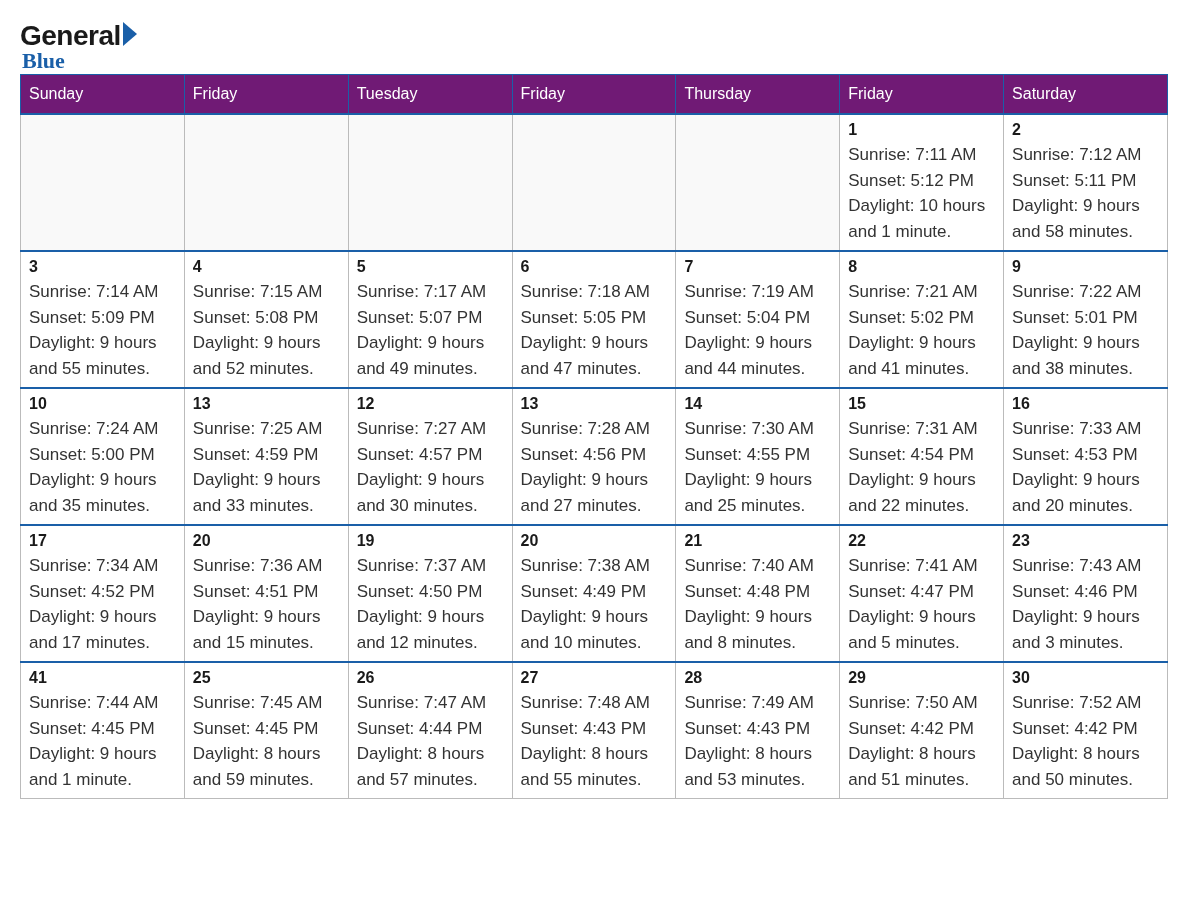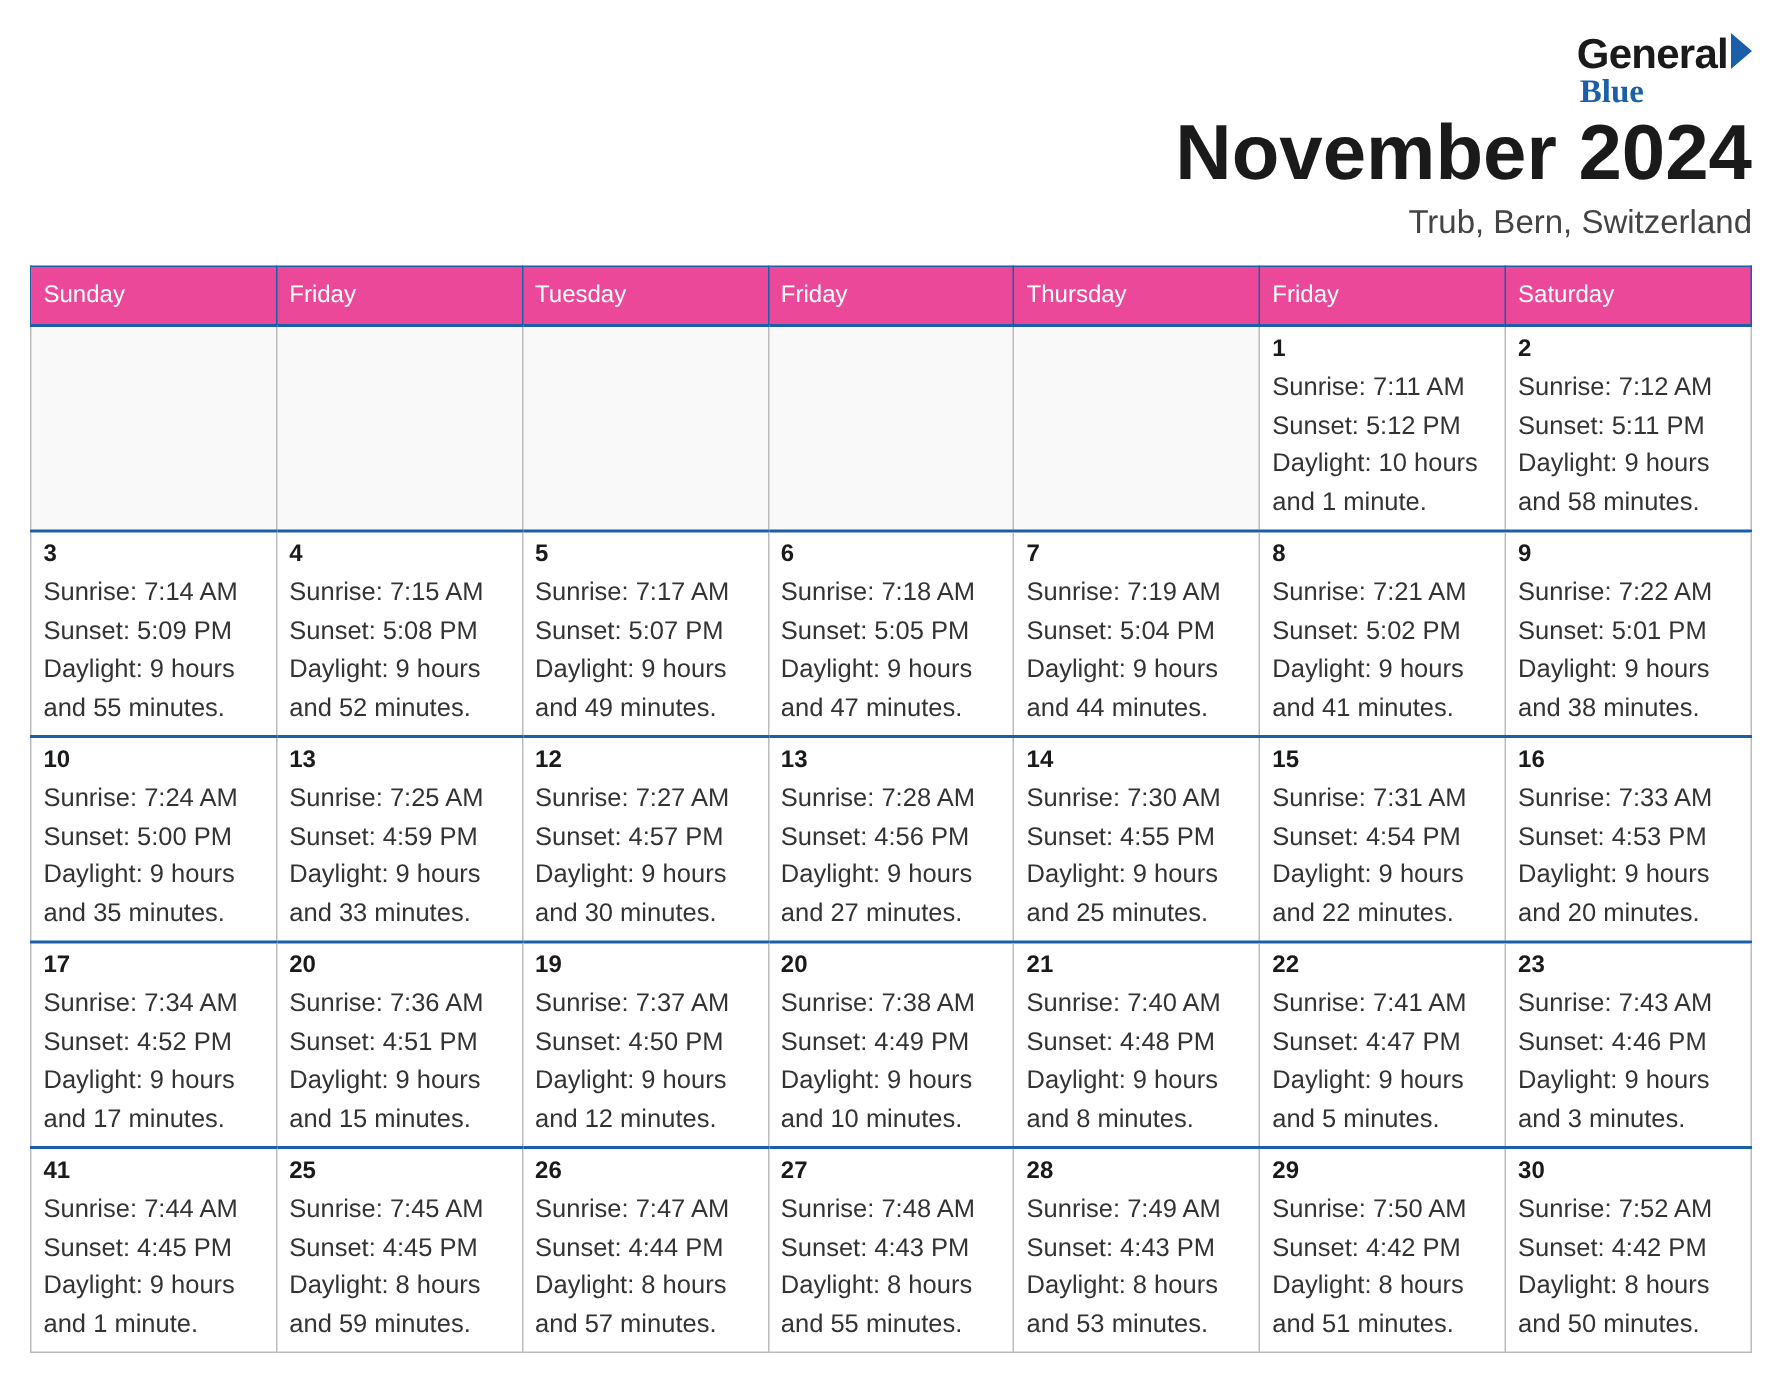--- a/index.html
+++ b/index.html
@@ -7,23 +7,21 @@
       font-family: Arial, sans-serif;
       background: #fff;
       color: #333;
       width: 1188px;
       min-height: 918px;
       padding: 20px;
     }
     .header-area {
       display: flex;
       justify-content: space-between;
-      align-items: flex-end;
-      margin-bottom: 16px;
-      flex-direction: column;
+      align-items: flex-start;
     }
     .logo {
       display: flex;
       flex-direction: column;
       align-items: flex-start;
     }
     .logo-top {
       display: flex;
       align-items: center;
     }
@@ -63,21 +61,21 @@
       font-size: 22px;
       color: #444;
       margin-top: 4px;
     }
     .calendar {
       width: 100%;
       border-collapse: collapse;
       border: 1px solid #aaa;
     }
     .calendar th {
-      background-color: #ec4899;
+      background-color: #701a75;
       color: #fff;
       font-size: 16px;
       font-weight: normal;
       padding: 10px 8px;
       text-align: left;
       border: 1px solid #1a5fa8;
     }
     .calendar td {
       vertical-align: top;
       border: 1px solid #bbb;
@@ -110,24 +108,20 @@
 </head>
 <body>
 
 <div class="header-area">
   <div class="logo">
     <div class="logo-top">
       <span class="logo-general">General</span>
       <div class="logo-triangle"></div>
     </div>
     <span class="logo-blue">Blue</span>
-  </div>
-  <div class="title-area">
-    <div class="month-title">November 2024</div>
-    <div class="location-title">Trub, Bern, Switzerland</div>
   </div>
 </div>
 
 <table class="calendar">
   <thead>
     <tr>
     <th>Sunday</th>
         <th>Friday</th>
         <th>Tuesday</th>
         <th>Friday</th>

